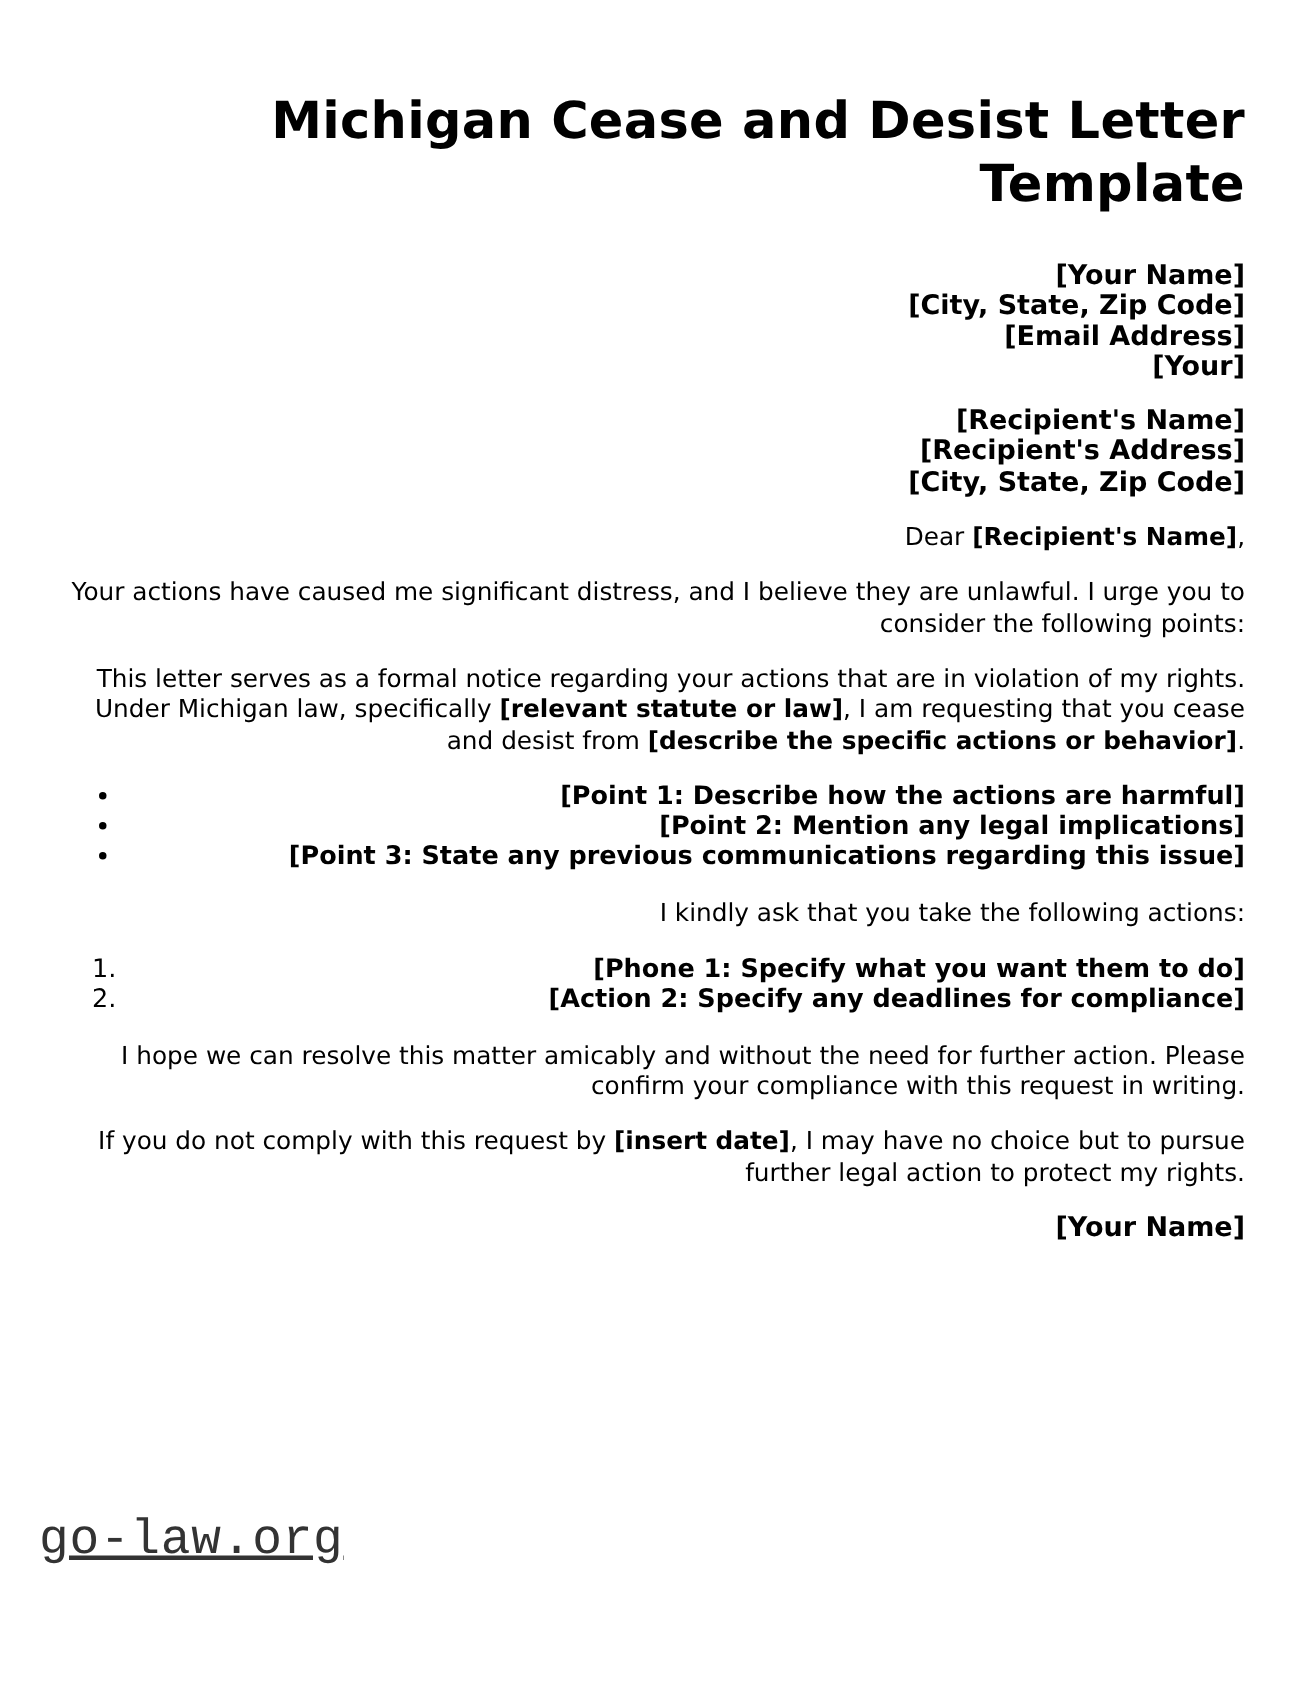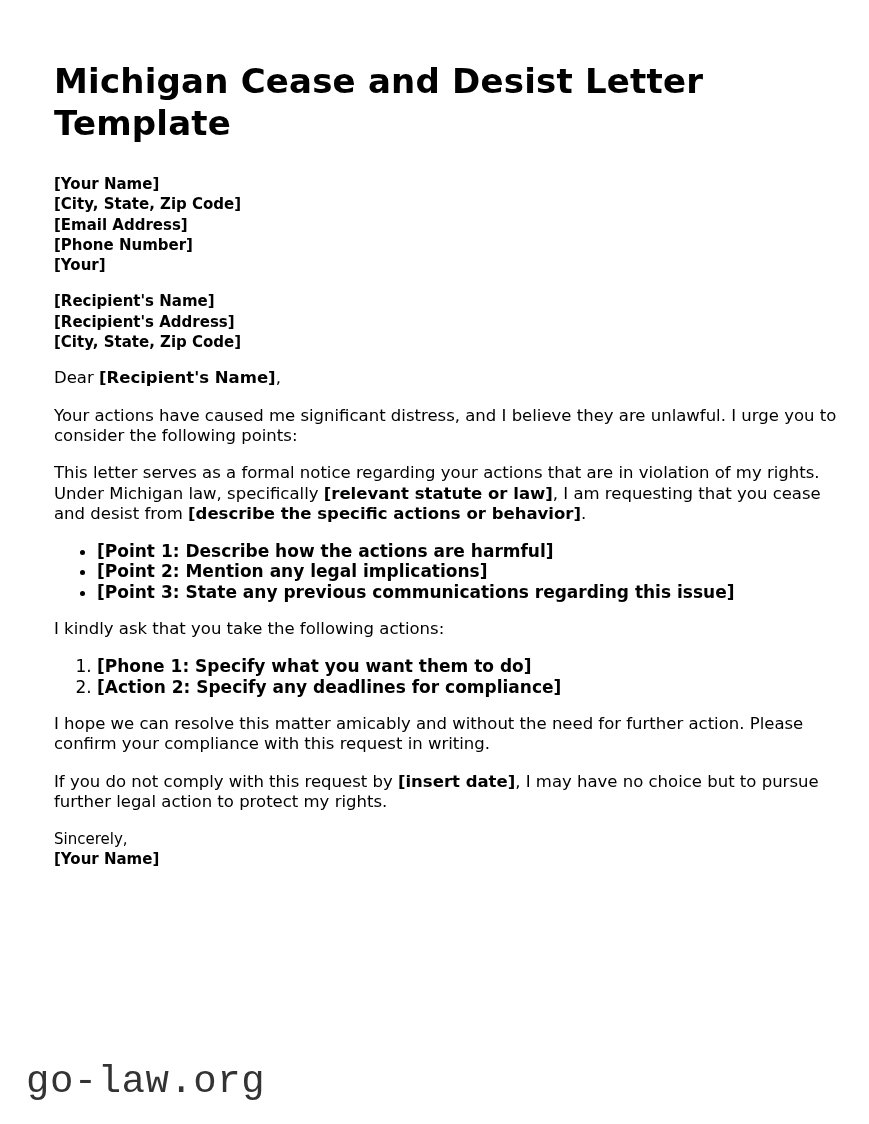--- a/index.html
+++ b/index.html
@@ -1,51 +1,51 @@
 <!DOCTYPE html>
 <html><head>
 <meta charset="utf-8">
 <style>
   html, body { margin: 0; padding: 0; background: #ffffff; }
   body {
     width: 869px; height: 1124px; position: relative; overflow: hidden;
     font-family: "DejaVu Sans", sans-serif; color: #000;
   }
-  .page { position: absolute; left: 54px; top: 60px; width: 790px; }
+  .page { position: absolute; left: 40px; top: 60px; width: 790px; text-align: right; }
   h1 {
     font-family: "DejaVu Sans", sans-serif;
     font-size: 34px; font-weight: bold; line-height: 42px;
     margin: 0 0 30px 0; letter-spacing: 0.2px;
   }
-  .block { font-size: 15px; line-height: 20.3px; }
+  .block { font-size: 18px; line-height: 20.3px; }
   .bold { font-weight: bold; }
   .addr { margin-bottom: 16px; }
   .addr div { font-weight: bold; }
   p { margin: 0 0 17px 0; font-size: 16.5px; line-height: 20.3px; }
   ul, ol { margin: 0 0 17px 0; padding-left: 43px; font-size: 17px; line-height: 20.3px; }
   li { font-weight: bold; }
   ol li::marker { font-weight: normal; }
   .sign div:last-child { font-weight: bold; }
   .watermark {
-    position: absolute; left: 26px; top: 1060px;
-    font-family: "Liberation Mono", monospace; font-size: 39px; color: #333;
+    position: absolute; left: 26px; top: 1008px;
+    font-family: "Liberation Mono", monospace; font-size: 33px; color: #333;
     letter-spacing: 0.5px;
+    text-decoration: underline;
   }
 </style>
 </head>
 <body>
 
 <div class="page">
   <h1>Michigan Cease and Desist Letter Template</h1>
 
   <div class="block addr">
     <div>[Your Name]</div>
     <div>[City, State, Zip Code]</div>
     <div>[Email Address]</div>
-    <div>[Phone Number]</div>
     <div>[Your]</div>
   </div>
 
   <div class="block addr">
     <div>[Recipient's Name]</div>
     <div>[Recipient's Address]</div>
     <div>[City, State, Zip Code]</div>
   </div>
 
   <p><span>Dear </span><span class="bold">[Recipient's Name]</span><span>,</span></p>
@@ -65,18 +65,17 @@
   <ol>
     <li>[Phone 1: Specify what you want them to do]</li>
     <li>[Action 2: Specify any deadlines for compliance]</li>
   </ol>
 
   <p>I hope we can resolve this matter amicably and without the need for further action. Please confirm your compliance with this request in writing.</p>
 
   <p><span>If you do not comply with this request by </span><span class="bold">[insert date]</span><span>, I may have no choice but to pursue further legal action to protect my rights.</span></p>
 
   <div class="block sign">
-    <div>Sincerely,</div>
     <div>[Your Name]</div>
   </div>
 </div>
 
 <div class="watermark">go-law.org</div>
 
 </body></html>

